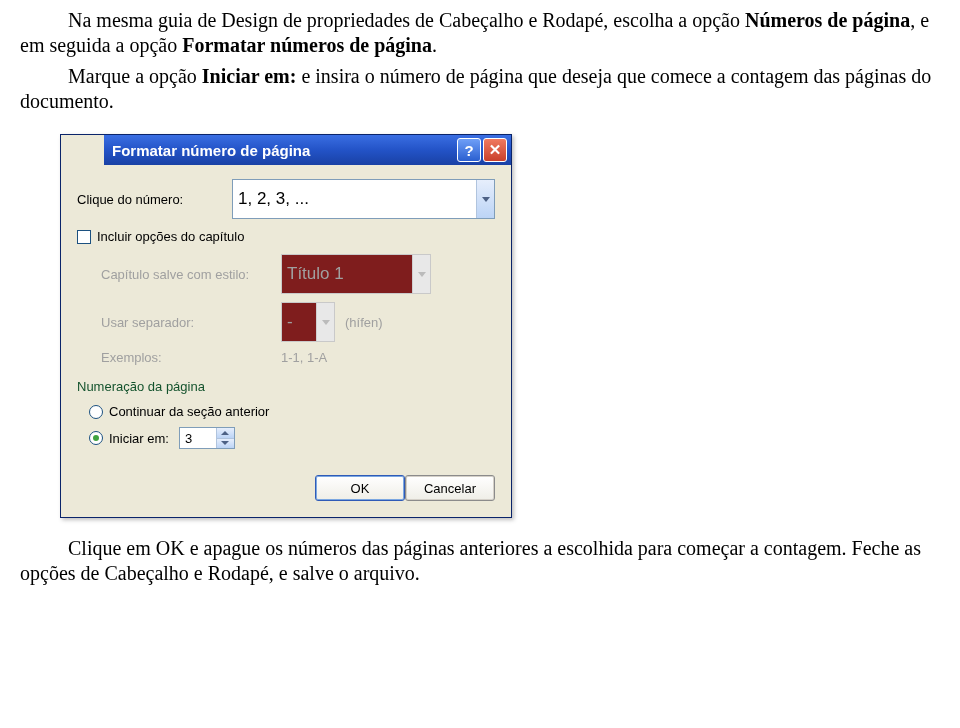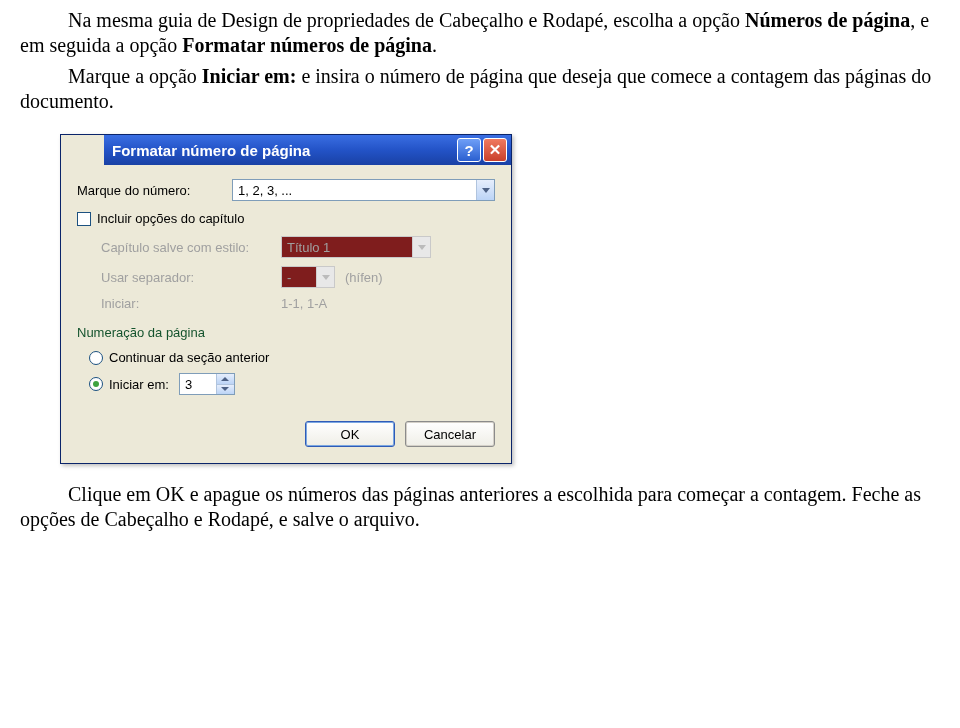--- a/index.html
+++ b/index.html
@@ -68,26 +68,26 @@
   }
   .row {
     display: flex;
     align-items: center;
     margin-bottom: 10px;
   }
   .row label.lbl { }
   .combo {
     display: flex;
     align-items: center;
-    height: 22px;
+    height: 40px;
     background: #fff;
     border: 1px solid #7f9db9;
     box-sizing: border-box;
     padding-left: 5px;
-    font-size: 13px;
+    font-size: 17px;
   }
   .combo.disabled {
     color: #a0a0a0;
     background: #7f1d1d;
     border-color: #c9c9c9;
   }
   .combo .combo-text { flex: 1; }
   .combo .combo-arrow {
     width: 17px;
     height: 100%;
@@ -186,21 +186,21 @@
   }
   .chev-dn {
     width: 0; height: 0;
     border-left: 4px solid transparent;
     border-right: 4px solid transparent;
     border-top: 4px solid #4d6185;
   }
   .btnrow {
     display: flex;
     justify-content: flex-end;
-    gap: 10px;
+    gap: 0;
     margin-top: 26px;
   }
   .win-btn {
     width: 88px;
     height: 24px;
     border: 1px solid #8b8b8b;
     border-radius: 3px;
     background: linear-gradient(to bottom, #ffffff, #efeee7);
     display: flex;
     align-items: center;
@@ -232,21 +232,21 @@
       <span>?</span>
     </div>
     <div class="tb-btn btn-close">
       <span>✕</span>
     </div>
   </div>
 
   <div class="dlg-body">
 
     <div class="row">
-      <label class="lbl" style="width:155px">Marque do número:</label>
+      <label class="lbl" style="width:155px">Clique do número:</label>
       <div class="combo" style="flex:1">
         <span class="combo-text">1, 2, 3, ...</span>
         <div class="combo-arrow">
             <div class="chev"></div>
           </div>
       </div>
     </div>
 
     <div class="row">
       <div class="checkbox-box"></div>
@@ -267,21 +267,21 @@
         <span class="sub-lbl">Usar separador:</span>
         <div class="combo disabled" style="width:54px">
           <span class="combo-text">-</span>
           <div class="combo-arrow">
               <div class="chev"></div>
             </div>
         </div>
         <span style="margin-left:10px">(hífen)</span>
       </div>
       <div class="row">
-        <span class="sub-lbl">Iniciar:</span>
+        <span class="sub-lbl">Exemplos:</span>
         <span>1-1, 1-A</span>
       </div>
     </div>
 
     <div class="section-title">Numeração da página</div>
 
     <div class="radio-row">
       <div class="radio"></div>
       <span>Continuar da seção anterior</span>
     </div>

